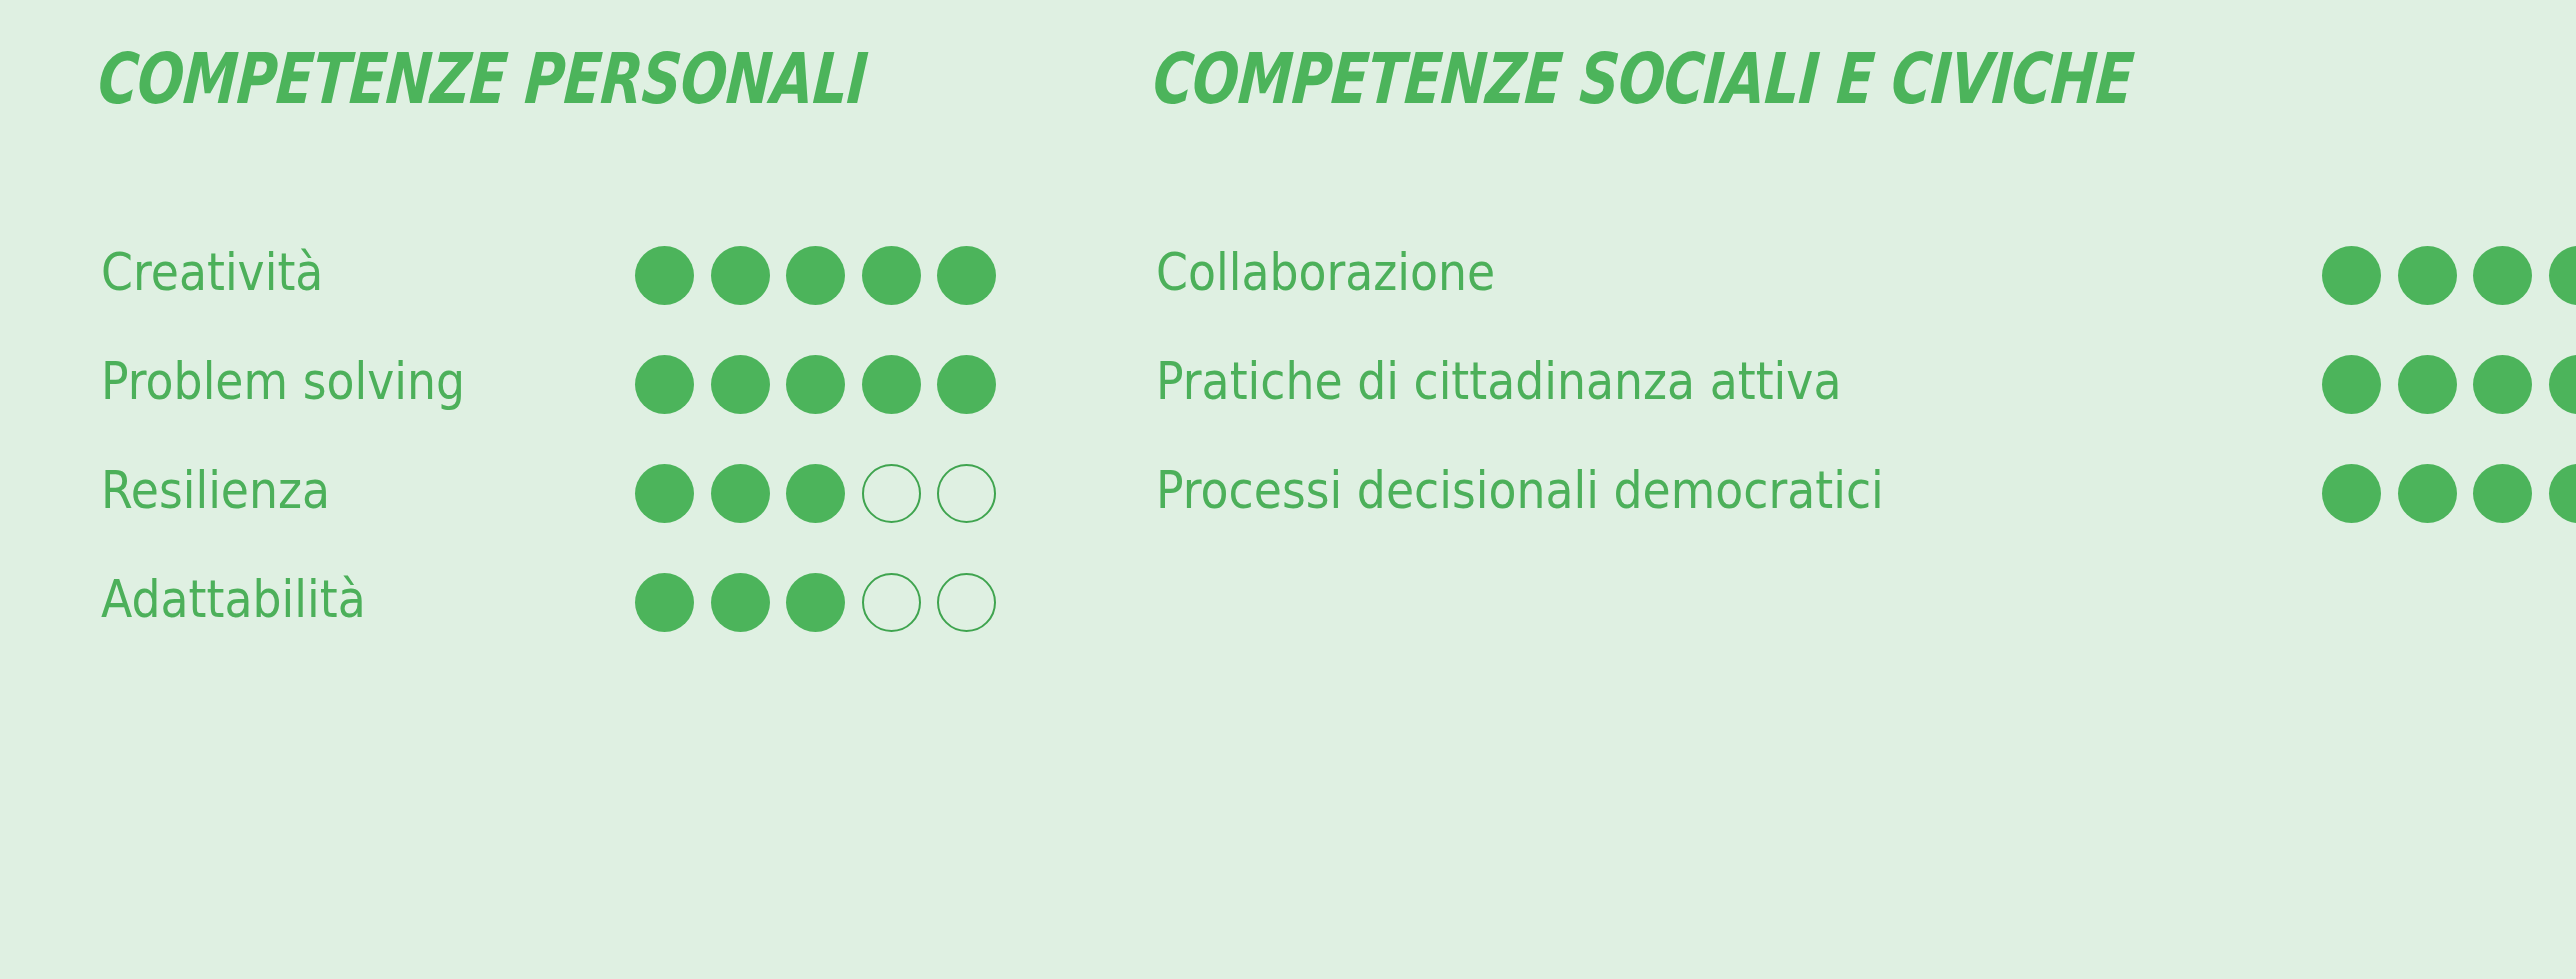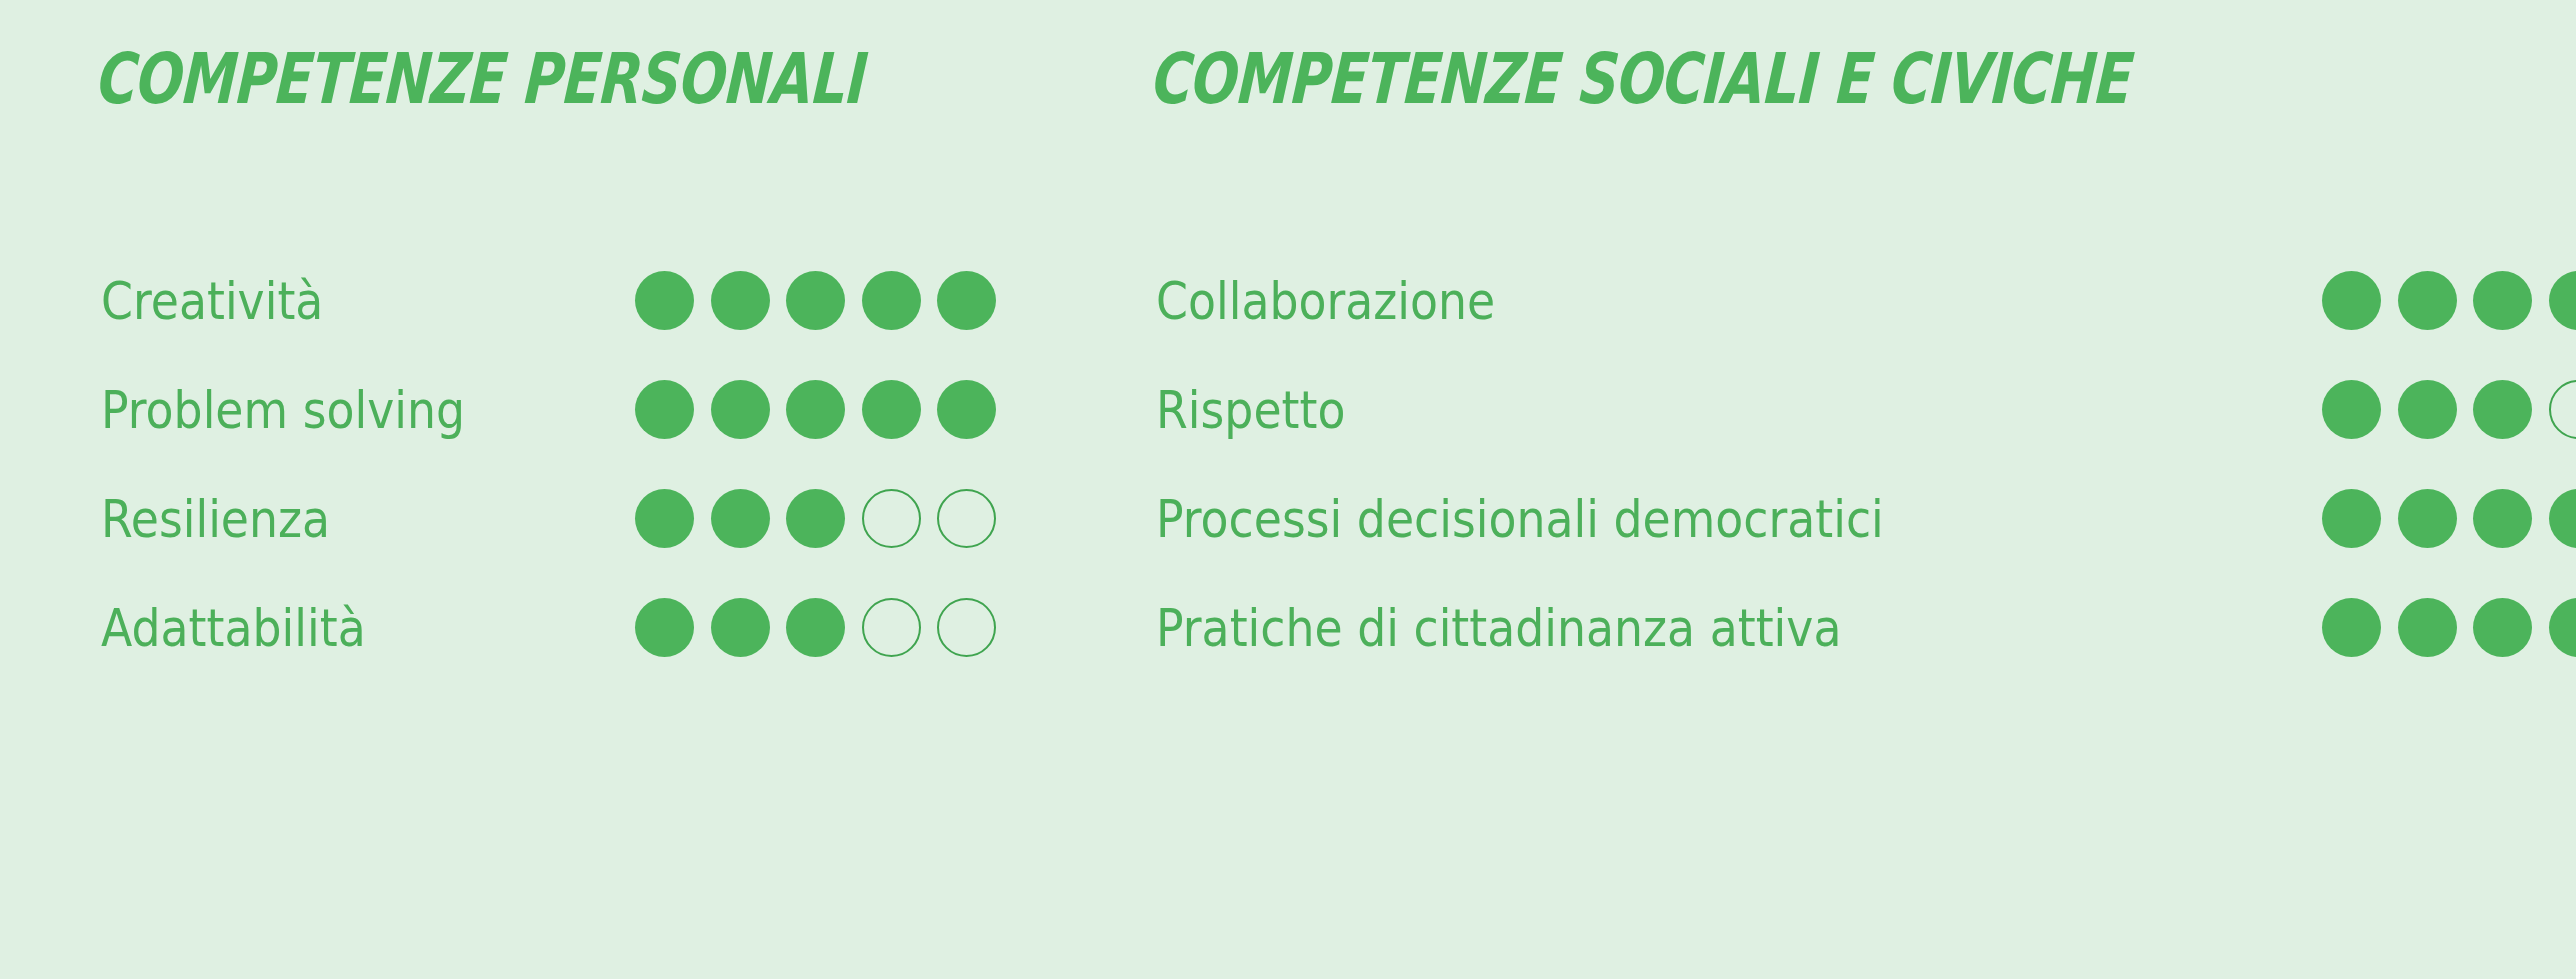--- a/index.html
+++ b/index.html
@@ -61,21 +61,21 @@
     position: absolute;
     top: 246px;
     left: 0;
     width: 100%;
   }
 
   .row {
     position: relative;
     height: 109px;
     display: flex;
-    align-items: center;
+    align-items: flex-start;
   }
 
   .row-label {
     color: #4cb05a;
     font-family: "DejaVu Sans", sans-serif;
     font-weight: normal;
     font-size: 52px;
     line-height: 1;
     white-space: nowrap;
     transform: scaleX(0.88);
@@ -178,45 +178,35 @@
           <span class="rating">
             <span class="dot filled"></span>
             <span class="dot filled"></span>
             <span class="dot filled"></span>
             <span class="dot filled"></span>
 
           </span>
         </div>
 
 
-        <div class="row">
-          <span class="row-label">Rispetto</span>
-          <span class="rating">
-            <span class="dot filled"></span>
-            <span class="dot filled"></span>
-            <span class="dot filled"></span>
-            <span class="dot empty"></span>
-
-          </span>
-        </div>
-
+
+
+        <div class="row">
+          <span class="row-label">Pratiche di cittadinanza attiva</span>
+          <span class="rating">
+            <span class="dot filled"></span>
+            <span class="dot filled"></span>
+            <span class="dot filled"></span>
+            <span class="dot filled"></span>
+
+          </span>
+        </div>
 
         <div class="row">
           <span class="row-label">Processi decisionali democratici</span>
-          <span class="rating">
-            <span class="dot filled"></span>
-            <span class="dot filled"></span>
-            <span class="dot filled"></span>
-            <span class="dot filled"></span>
-
-          </span>
-        </div>
-
-        <div class="row">
-          <span class="row-label">Pratiche di cittadinanza attiva</span>
           <span class="rating">
             <span class="dot filled"></span>
             <span class="dot filled"></span>
             <span class="dot filled"></span>
             <span class="dot filled"></span>
 
           </span>
         </div>
 
       </div>

